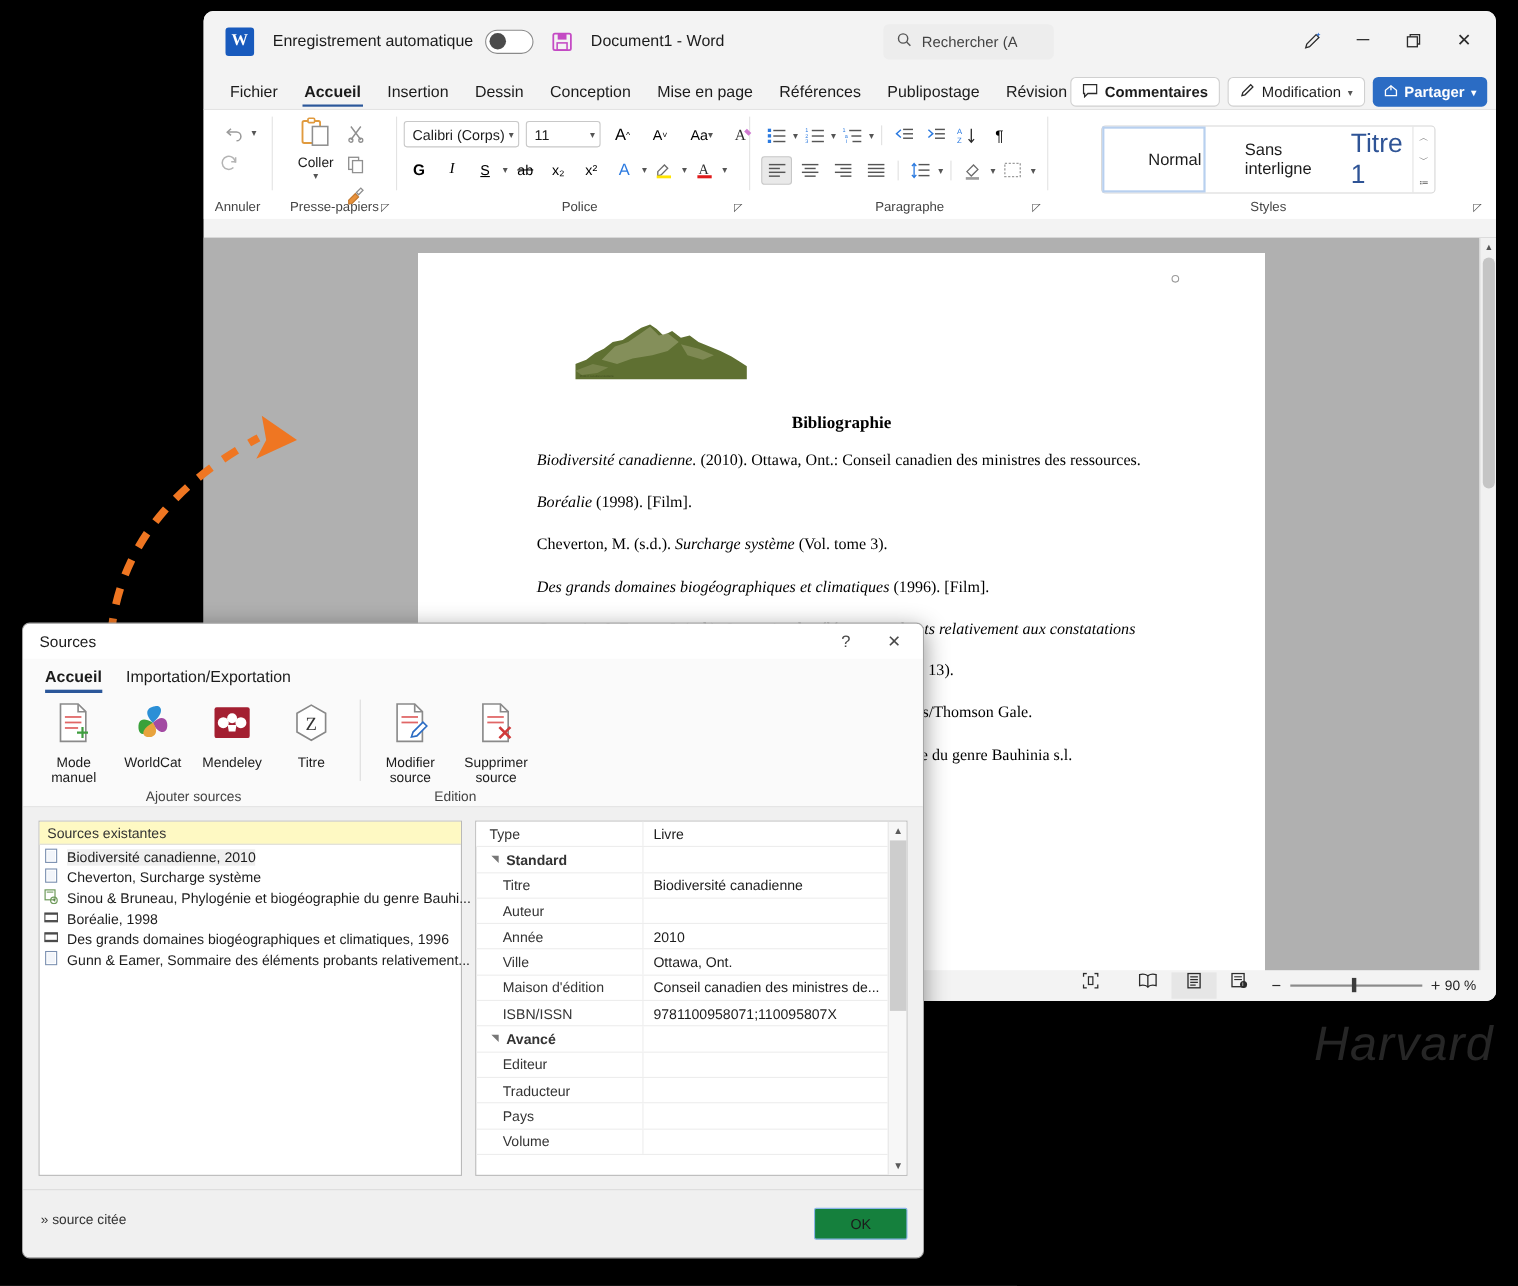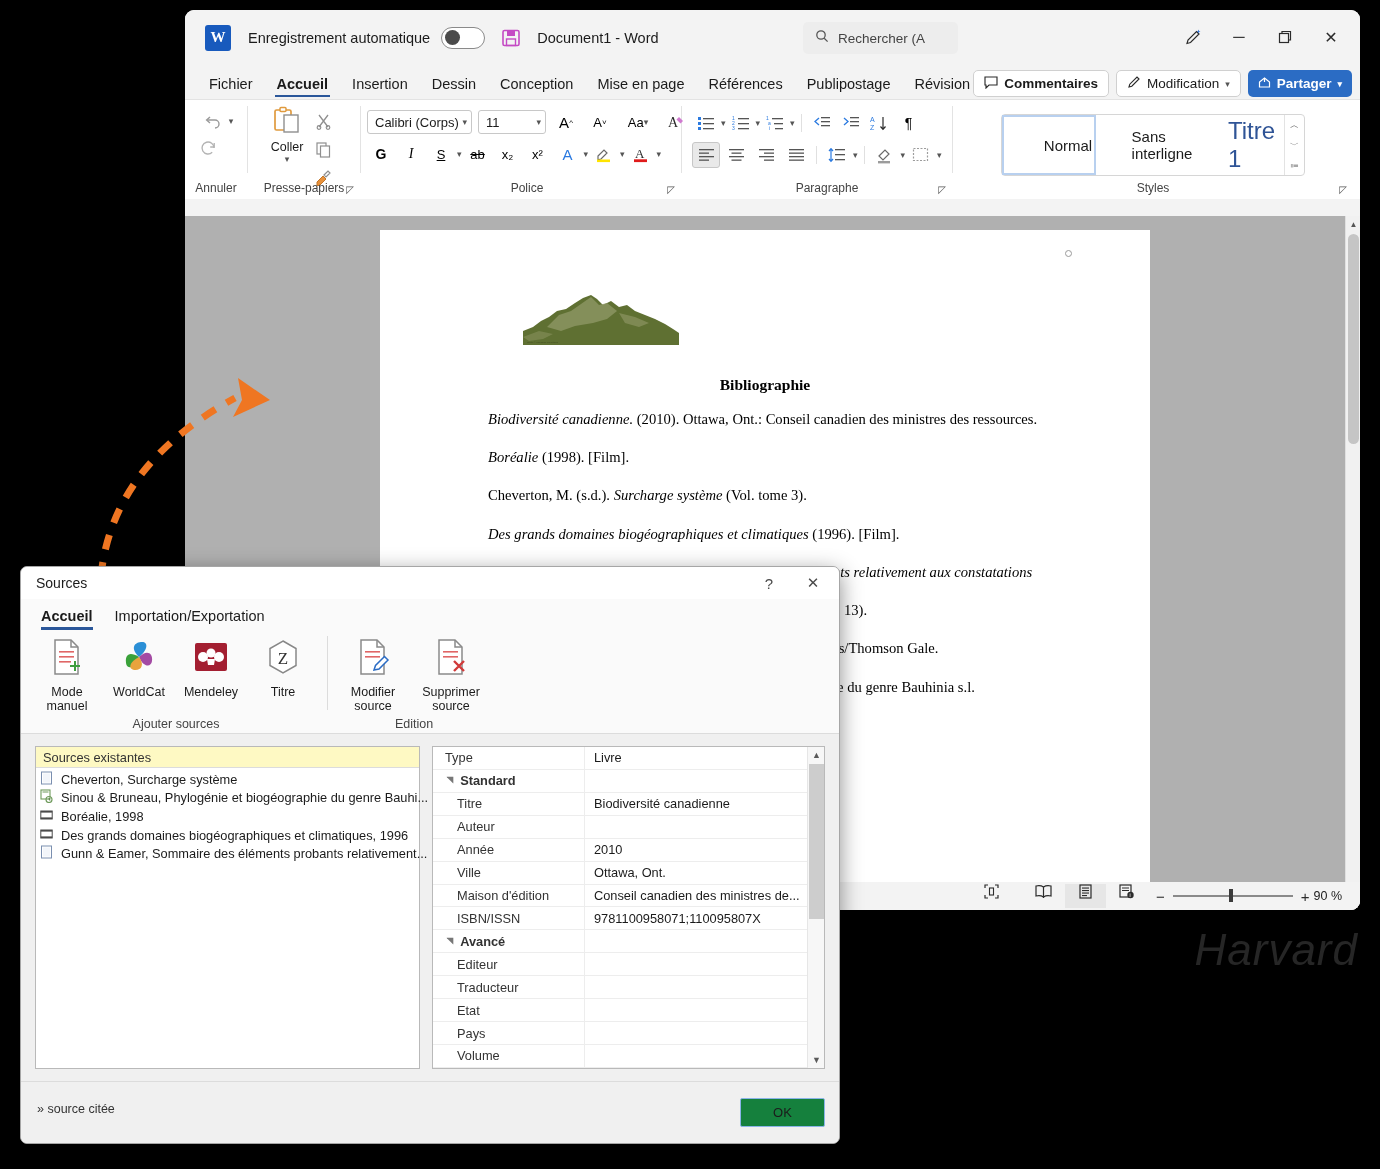--- a/index.html
+++ b/index.html
@@ -688,20 +688,27 @@
   <div class="dlg-body">
 
     <div class="listpane">
       <div class="lhdr">Sources existantes</div>
       <div style="padding-top:2px">
         <div class="litem">
           <span><svg width="13" height="14" viewBox="0 0 13 14">
                 <rect x="1.5" y="1" width="10" height="12" fill="#fff" stroke="#7a8fb0" stroke-width="1"></rect>
                 <rect x="3" y="2.5" width="7" height="9" fill="#f2f5fa"></rect>
               </svg></span>
+          <span class="txt sel">Biodiversité canadienne, 2010</span>
+        </div>
+        <div class="litem">
+          <span><svg width="13" height="14" viewBox="0 0 13 14">
+                <rect x="1.5" y="1" width="10" height="12" fill="#fff" stroke="#7a8fb0" stroke-width="1"></rect>
+                <rect x="3" y="2.5" width="7" height="9" fill="#f2f5fa"></rect>
+              </svg></span>
           <span class="txt">Cheverton, Surcharge système</span>
         </div>
         <div class="litem">
           <span><svg width="13" height="14" viewBox="0 0 13 14">
                 <rect x="1" y="1" width="9" height="9" fill="none" stroke="#6f9b5c" stroke-width="1.1"></rect>
                 <rect x="2.5" y="2.5" width="6" height="1" fill="#6f9b5c"></rect>
                 <circle cx="9" cy="10.5" r="3" fill="none" stroke="#6f9b5c" stroke-width="1.1"></circle>
                 <path d="M9 8.8v1.8l1.2.8" stroke="#6f9b5c" stroke-width="1"></path>
               </svg></span>
           <span class="txt">Sinou &amp; Bruneau, Phylogénie et biogéographie du genre Bauhi...</span>
@@ -772,24 +779,20 @@
         </div>
         <div class="prow indent">
           <div class="k">Editeur</div>
           <div class="v"></div>
         </div>
         <div class="prow indent">
           <div class="k">Traducteur</div>
           <div class="v"></div>
         </div>
         <div class="prow indent">
-          <div class="k">Etat</div>
-          <div class="v"></div>
-        </div>
-        <div class="prow indent">
           <div class="k">Pays</div>
           <div class="v"></div>
         </div>
         <div class="prow indent">
           <div class="k">Volume</div>
           <div class="v"></div>
         </div>
       </div>
       <div class="pscroll">
         <div class="ar up">▲</div>

